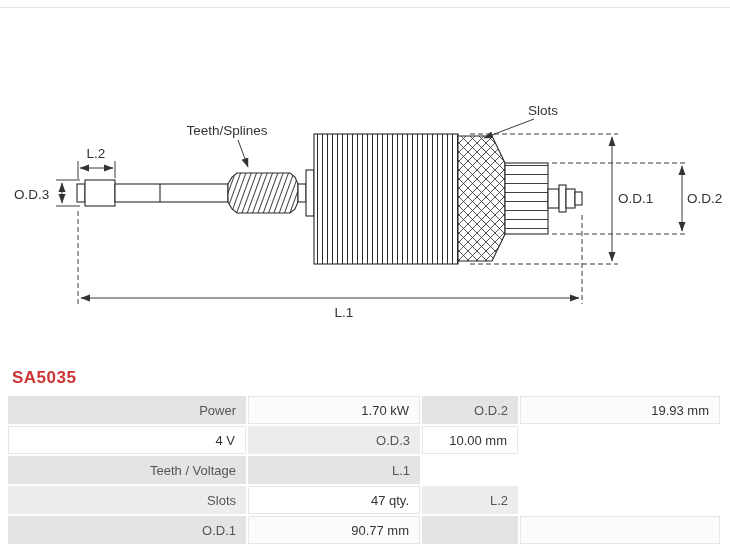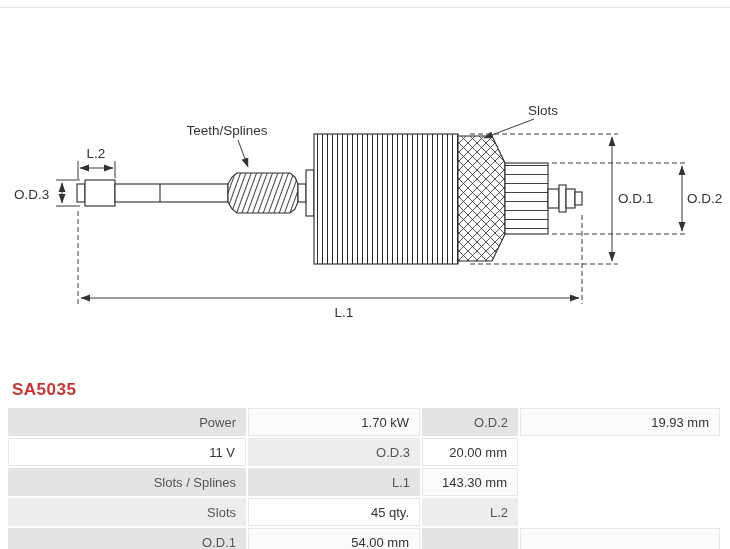--- a/index.html
+++ b/index.html
@@ -6,21 +6,21 @@
   html, body {
     margin: 0; padding: 0;
     width: 730px; height: 549px;
     background: #ffffff; overflow: hidden;
     font-family: "Liberation Sans", sans-serif;
   }
   .topline { border-top: 1px solid #e6e6e6; margin-top: 7px; }
   .diagram-wrap { width: 730px; height: 352px; }
   svg text { font-family: "Liberation Sans", sans-serif; font-size: 13.5px; fill: #333; }
   .part-number {
-    margin: 20px 0 6px 12px;
+    margin: 8px 0 6px 12px;
     font-size: 17px; font-weight: bold; color: #cc3333;
     letter-spacing: 0.5px;
   }
   .spec-table { margin: 8px 8px 0 8px; }
   .spec-row {
     display: grid;
     grid-template-columns: 238px 172px 96px 200px;
     gap: 2px; margin-bottom: 2px;
   }
   .cell {
@@ -119,34 +119,33 @@
   <div class="part-number">SA5035</div>
 
   <div class="spec-table">
     <div class="spec-row">
       <div class="cell lab">Power</div>
       <div class="cell val">1.70 kW</div>
       <div class="cell lab">O.D.2</div>
       <div class="cell val">19.93 mm</div>
     </div>
     <div class="spec-row">
-      <div class="cell val">11 V</div>
+      <div class="cell val">4 V</div>
       <div class="cell lab">O.D.3</div>
-      <div class="cell val">20.00 mm</div>
+      <div class="cell val">10.00 mm</div>
     </div>
     <div class="spec-row">
-      <div class="cell lab">Slots / Splines</div>
+      <div class="cell lab">Teeth / Voltage</div>
       <div class="cell lab">L.1</div>
-      <div class="cell val">143.30 mm</div>
     </div>
     <div class="spec-row">
       <div class="cell lab">Slots</div>
-      <div class="cell val">45 qty.</div>
+      <div class="cell val">47 qty.</div>
       <div class="cell lab">L.2</div>
     </div>
     <div class="spec-row">
       <div class="cell lab">O.D.1</div>
-      <div class="cell val">54.00 mm</div>
+      <div class="cell val">90.77 mm</div>
       <div class="cell lab"></div>
       <div class="cell val"></div>
     </div>
   </div>
 </div>
 
 </body></html>

